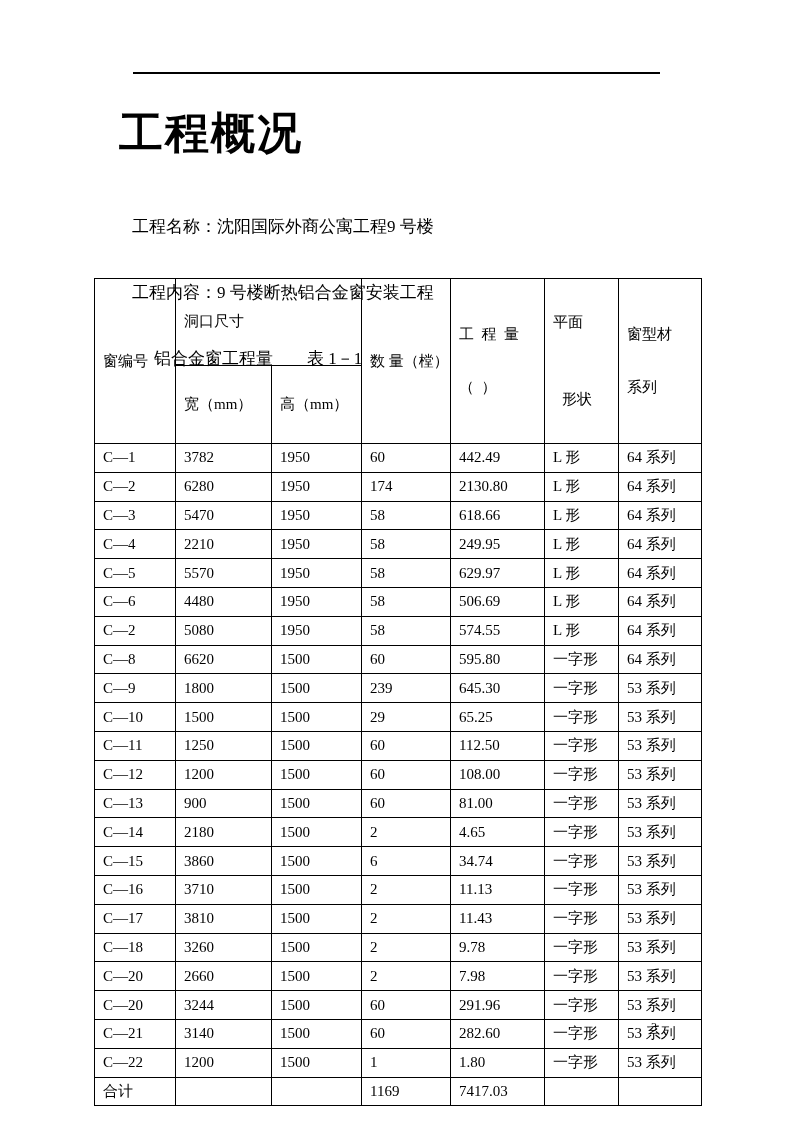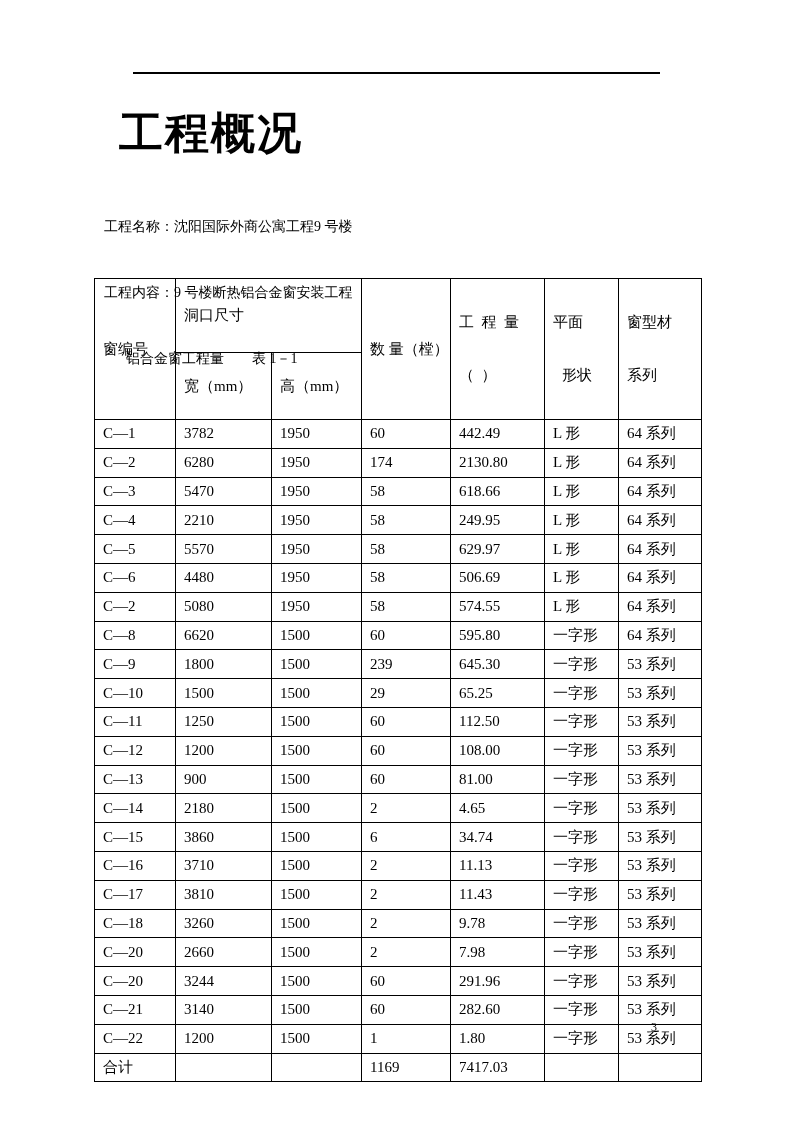--- a/index.html
+++ b/index.html
@@ -27,23 +27,23 @@
     position: absolute;
     left: 119px;
     top: 104px;
     font-size: 44px;
     font-weight: bold;
     letter-spacing: 2px;
     white-space: nowrap;
   }
   .info-block {
     position: absolute;
-    left: 104px;
+    left: 132px;
     top: 172px;
-    font-size: 14px;
+    font-size: 17px;
     line-height: 22px;
     white-space: pre;
   }
   .caption-line {
     white-space: pre;
     margin-left: 22px;
   }
   table.win-table {
     position: absolute;
     left: 94px;
@@ -59,21 +59,21 @@
     text-align: left;
     vertical-align: middle;
     padding: 0 8px;
     overflow: hidden;
     white-space: pre;
   }
   .win-table tr.hdr-1 { height: 30px; }
   .win-table tr.hdr-2 { height: 27px; }
   .win-table tbody tr { height: 28.8px; }
   .hdr-line { display: block; line-height: 19px; }
-  .hdr-indent { padding-left: 0.6em; }
+  .hdr-indent { padding-left: 0.6em; margin-top: 24px; }
   .page-number {
     position: absolute;
     left: 651px;
     top: 1020px;
     font-size: 12px;
   }
 </style>
 </head>
 <body>
 

